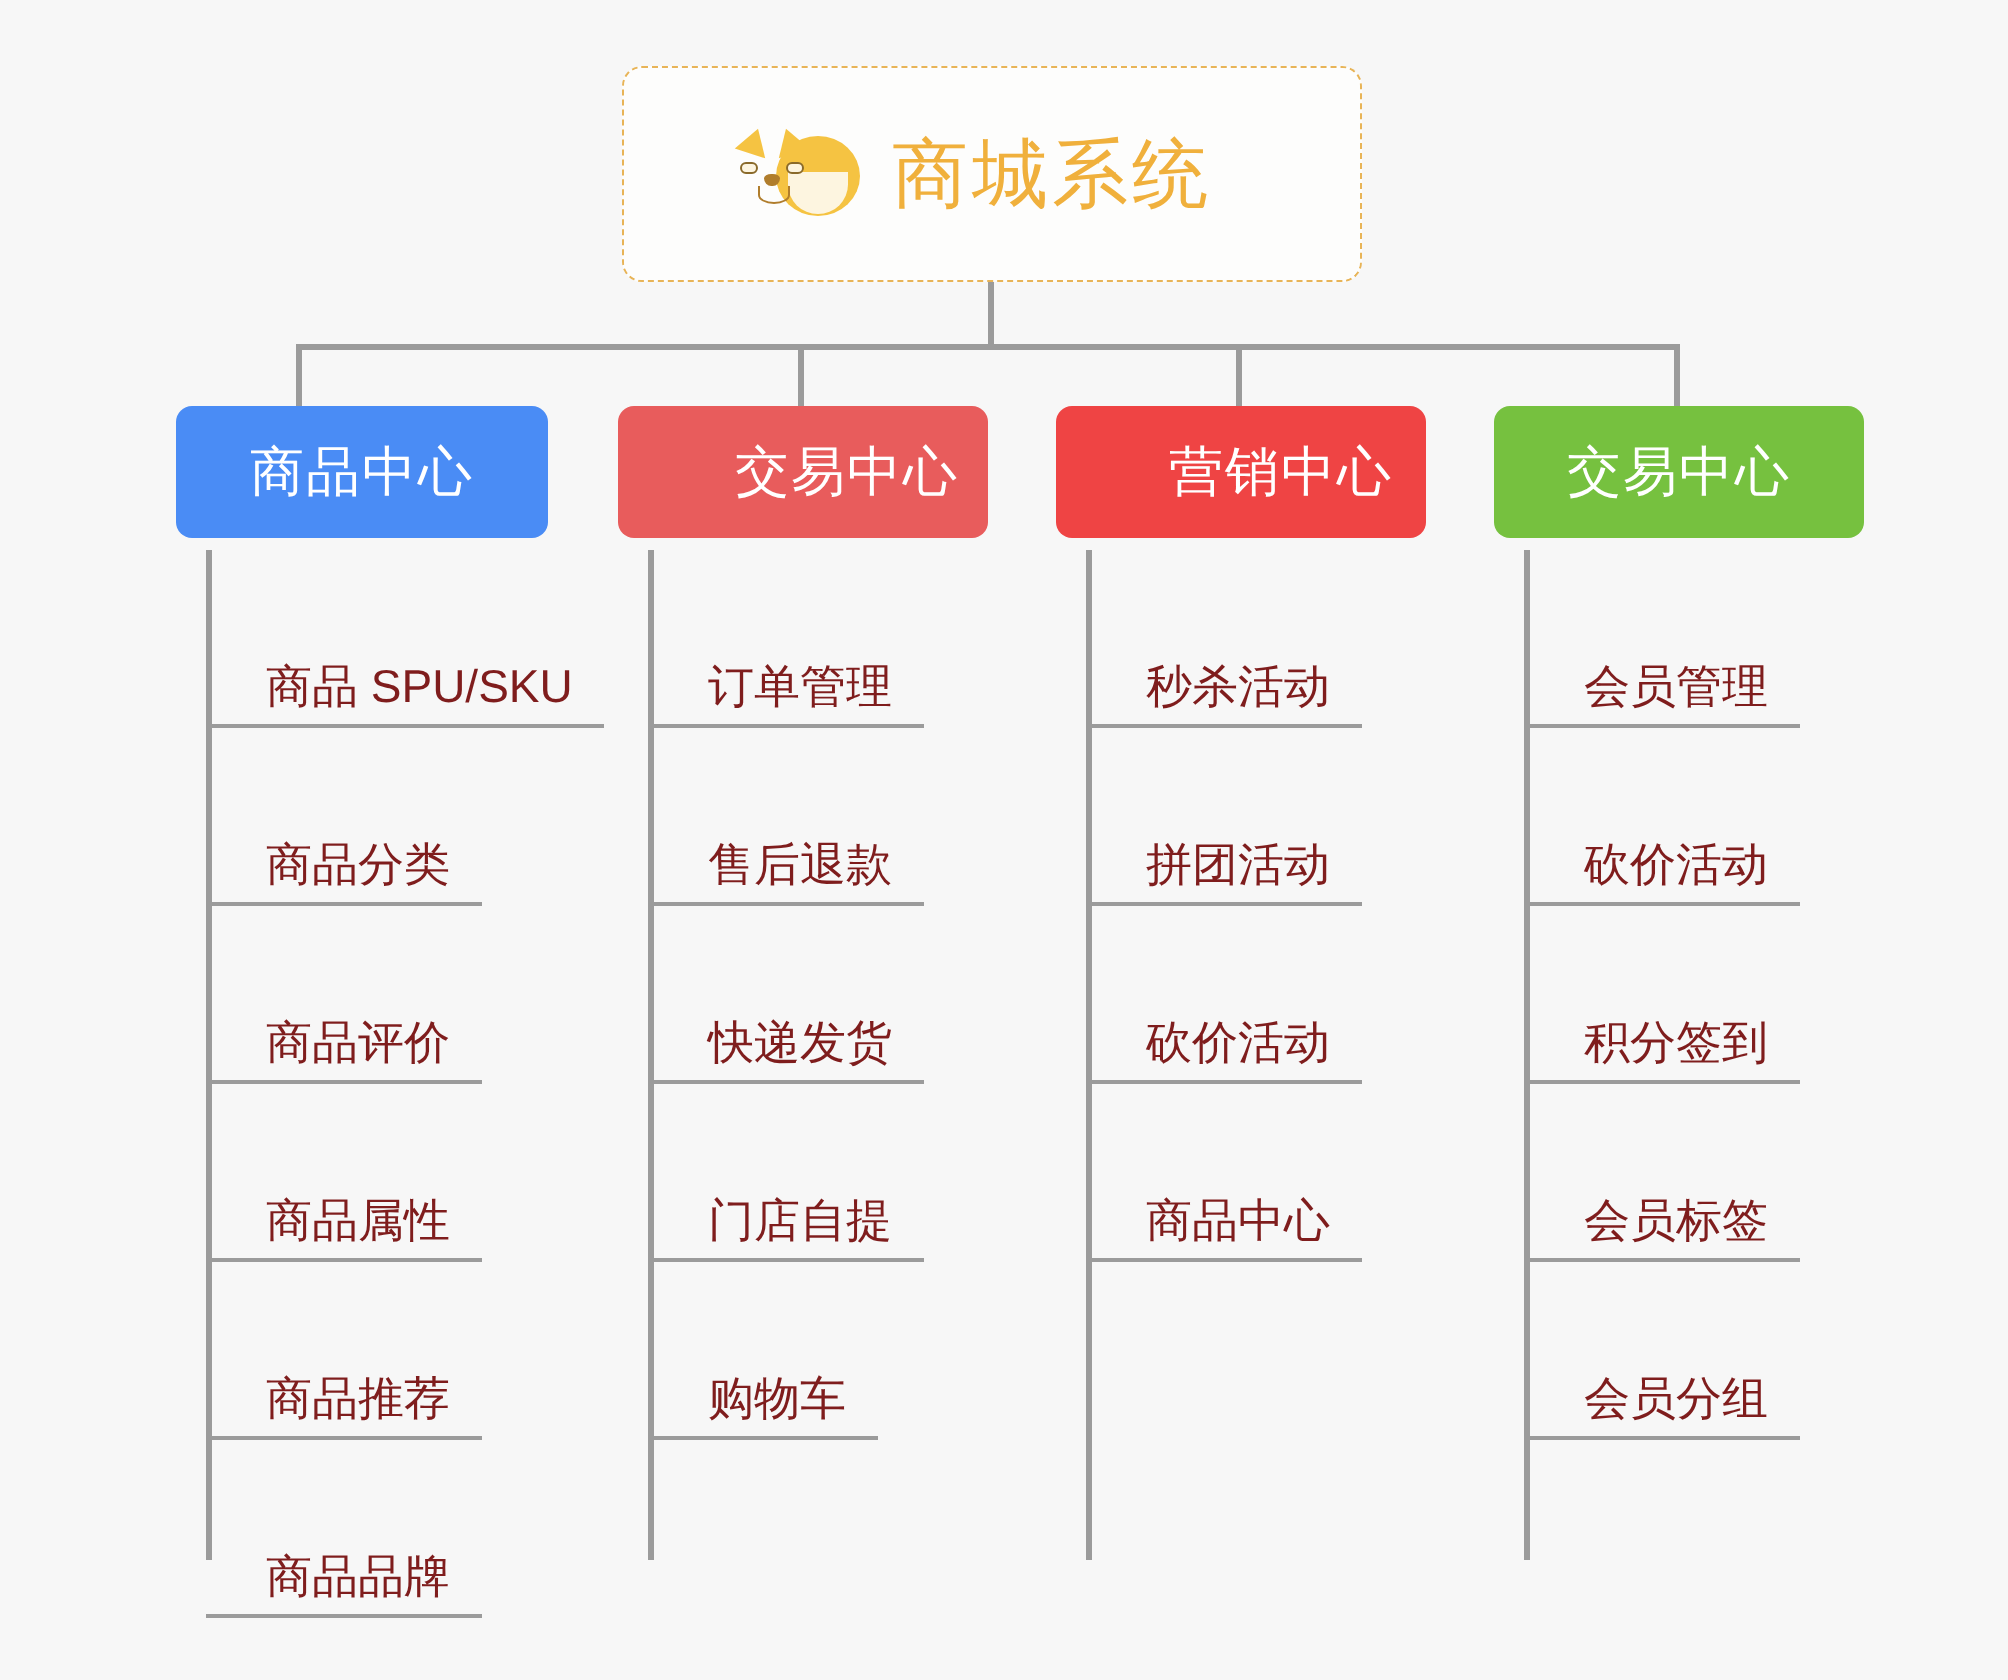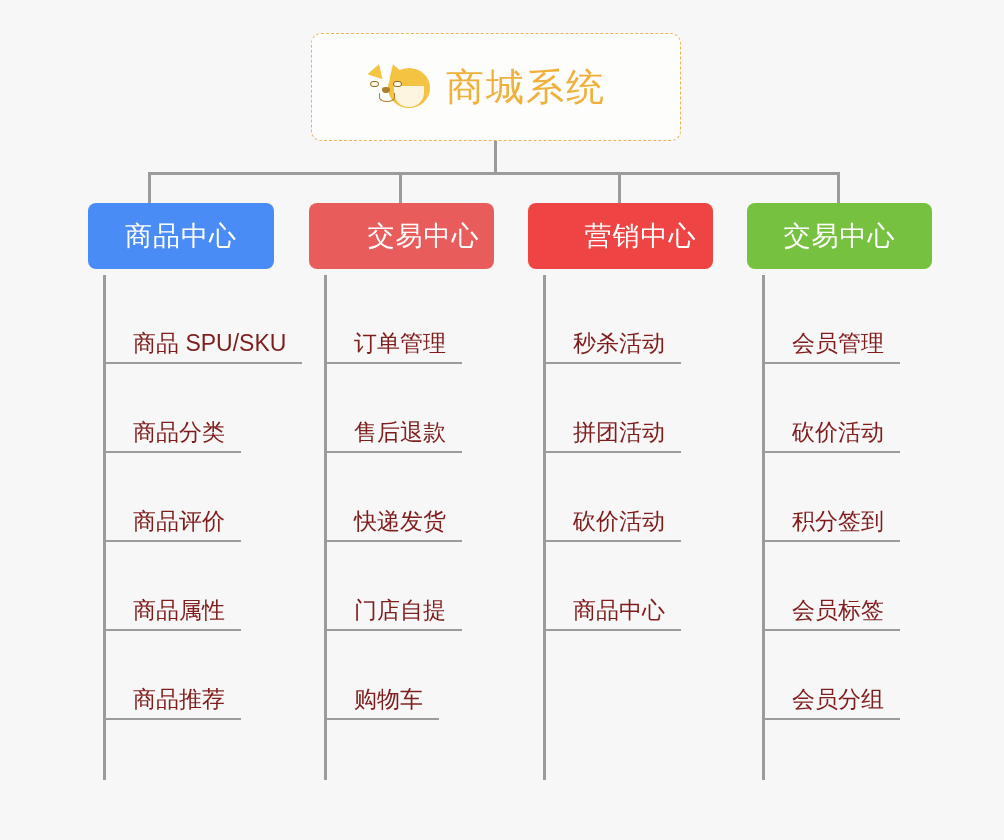--- a/index.html
+++ b/index.html
@@ -209,20 +209,23 @@
         </div>
       <div class="leaf">
           <span class="leaf-inner">商品评价</span>
         </div>
       <div class="leaf">
           <span class="leaf-inner">商品属性</span>
         </div>
       <div class="leaf">
           <span class="leaf-inner">商品推荐</span>
         </div>
+      <div class="leaf">
+          <span class="leaf-inner">商品品牌</span>
+        </div>
     </div>
   </div>
 
   <div class="column" style="left:309px; width:200px;">
     <div class="cat-header" style="width:185px; background:#e85c5c;padding-left:44px;">
       <span>交易中心</span>
     </div>
     <div class="branch-trunk" style="height:505px;"></div>
     <div class="leaf-list">
       <div class="leaf">

